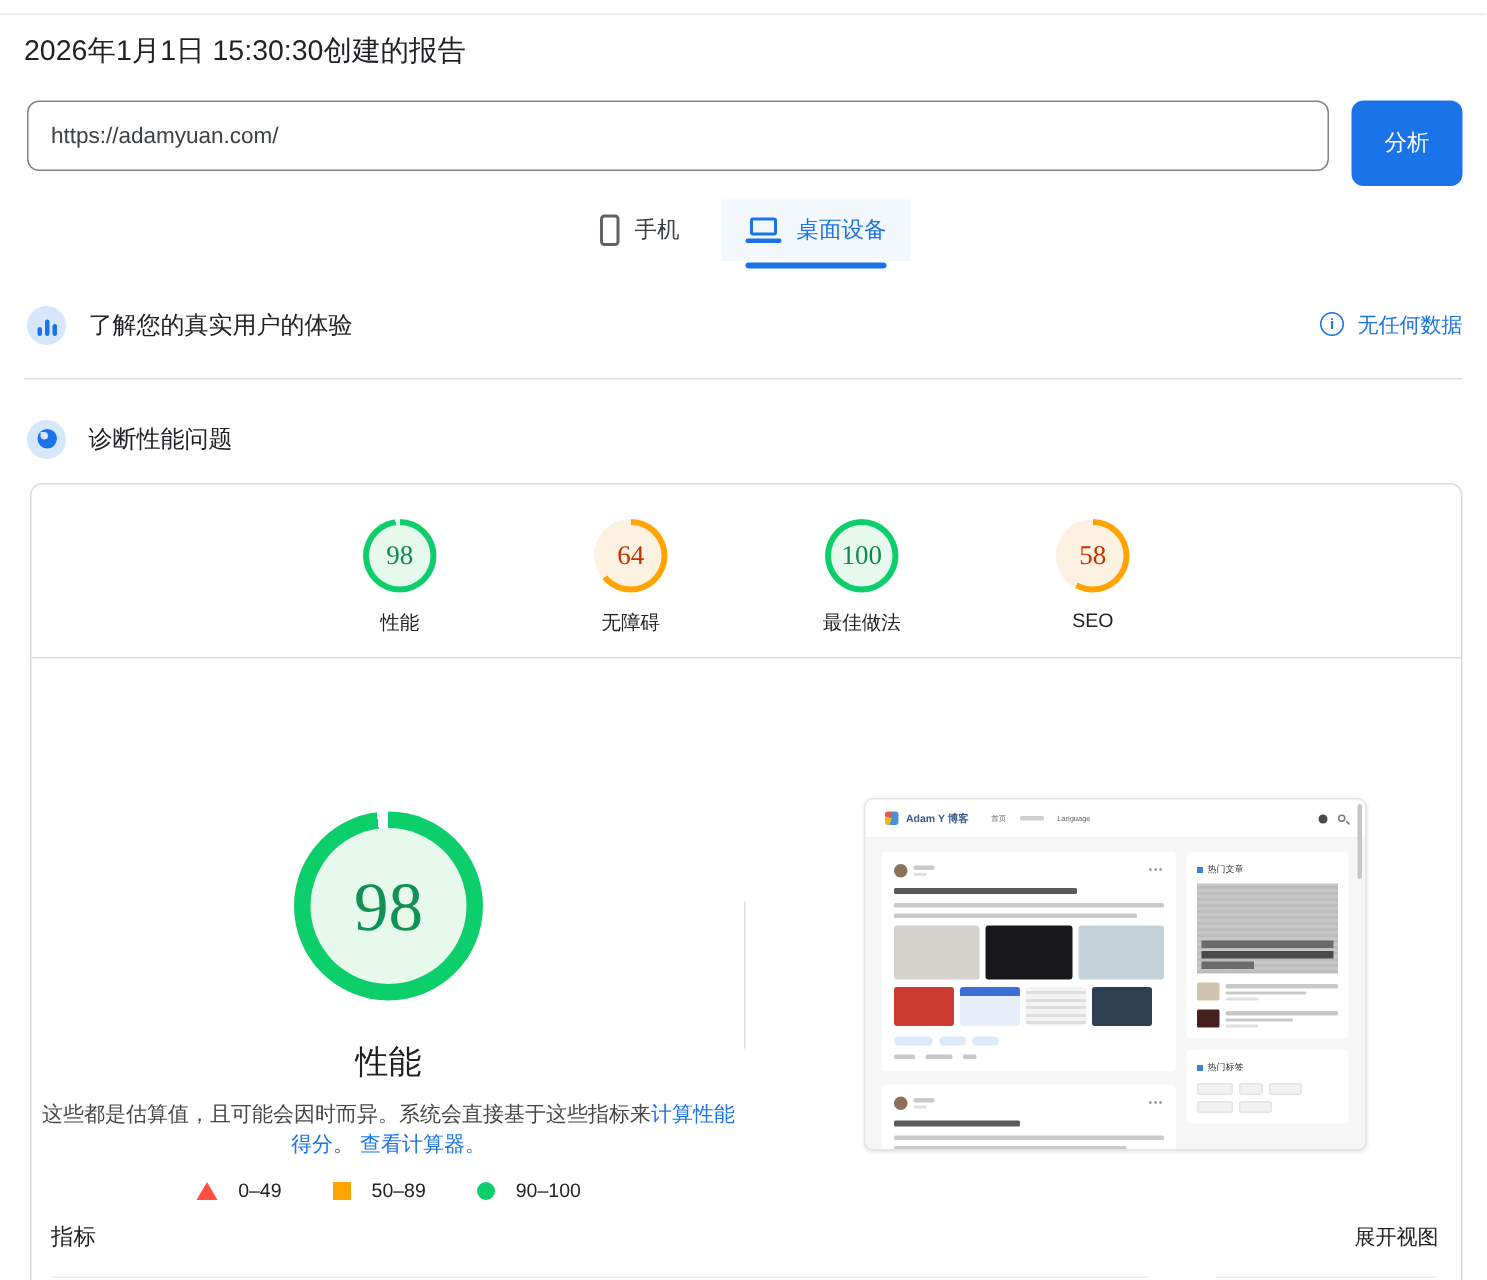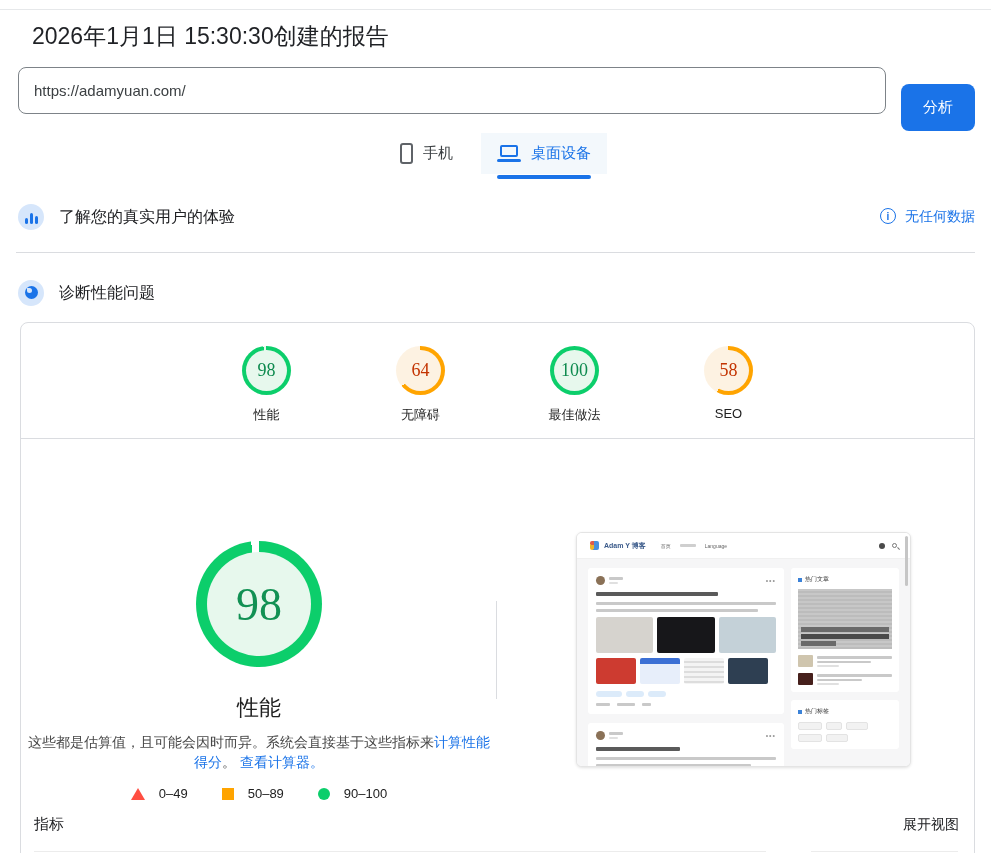--- a/index.html
+++ b/index.html
@@ -3,30 +3,30 @@
 <meta charset="utf-8">
 <style>
   * { box-sizing: border-box; margin: 0; padding: 0; }
   html,body { width: 991px; height: 853px; overflow: hidden; background: #fff;
     font-family: "Liberation Sans", "DejaVu Sans", sans-serif; color: #202124; }
 
   
   .top-line { position:absolute; top:9px; left:0; width:991px; height:1px; background:#e6e8ea; }
 
   
-  .report-title { position:absolute; top:21px; left:32px; font-size:23px; font-weight:400; color:#1f2125; }
+  .report-title { position:absolute; top:21px; left:16px; font-size:19px; font-weight:400; color:#1f2125; }
 
   
   .search-row { position:absolute; top:67px; left:18px; width:957px; display:flex; gap:15px; }
   .url-input { flex:1; height:47px; border:1px solid #7d8388; border-radius:8px;
     font-size:15px; color:#3c4043; padding:0 15px; outline:none; background:#fff;
     font-family:"Liberation Sans",sans-serif; }
-  .analyze-btn { width:74px; height:47px; background:#1a73e8; color:#fff; border:none;
+  .analyze-btn { width:74px; height:57px; background:#1a73e8; color:#fff; border:none;
     border-radius:8px; font-size:15px; font-weight:500; cursor:pointer;
-    font-family:"Liberation Sans",sans-serif;margin-top:17px; }
+    font-family:"Liberation Sans",sans-serif; }
 
   
   .tabs { position:absolute; top:133px; left:0; width:991px; display:flex; justify-content:center; gap:12px; }
   .tab { display:flex; align-items:center; gap:10px; padding:10px 16px; font-size:15px;
     color:#3c4043; cursor:pointer; position:relative; }
   .tab.active { background:#f3f8fc; color:#1a73e8; font-weight:500; }
   .tab.active::after { content:""; position:absolute; left:16px; right:16px; bottom:-5px;
     height:4px; border-radius:4px; background:#1a73e8; }
   .phone-icon { width:13px; height:21px; border:2px solid #5f6368; border-radius:3px; }
   .laptop-icon { position:relative; width:24px; height:17px; }

